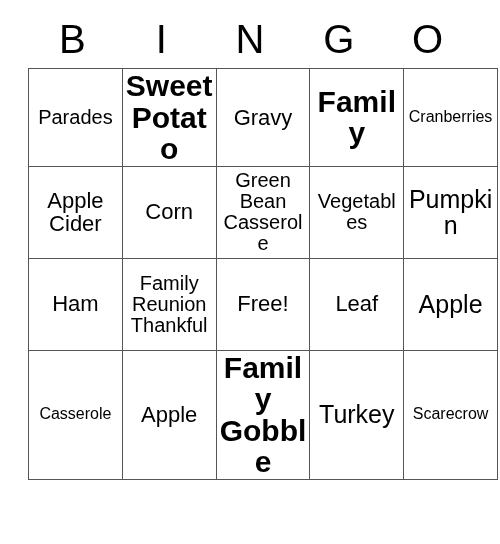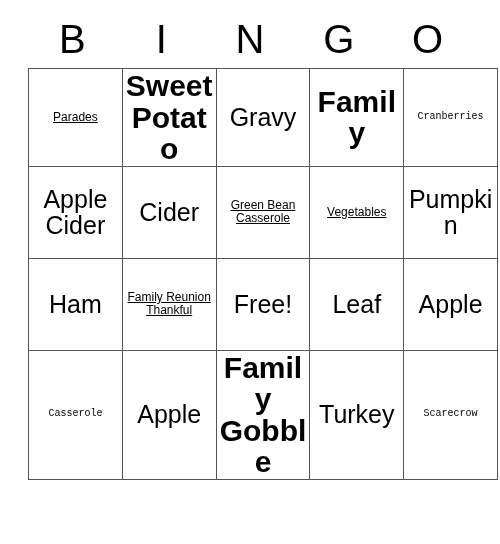--- a/index.html
+++ b/index.html
@@ -46,25 +46,25 @@
     border: 1px solid #555555;
     text-align: center;
     vertical-align: middle;
     padding: 1px 2px;
     color: #000000;
     line-height: 1.05;
     word-wrap: break-word;
     overflow: hidden;
   }
   
-  .sz-xl { font-size: 25px; }
+  .sz-xl { font-size: 22px; }
   .sz-lg { font-size: 30px; font-weight: bold; }
   .sz-md { font-size: 25px; }
-  .sz-sm { font-size: 12px; text-decoration: underline; }
-  .sz-xs { font-size: 10px; font-family: Liberation Mono, monospace; }
+  .sz-sm { font-size: 20px; }
+  .sz-xs { font-size: 16px; }
 </style>
 </head>
 <body>
 
 <div class="card">
 
   <div class="header-row">
     <div class="header-cell">B</div>
     <div class="header-cell">I</div>
     <div class="header-cell">N</div>
@@ -76,21 +76,21 @@
     <tbody>
       <tr>
         <td class="sz-sm">Parades</td>
         <td class="sz-lg">Sweet Potato</td>
         <td class="sz-xl">Gravy</td>
         <td class="sz-lg">Family</td>
         <td class="sz-xs">Cranberries</td>
       </tr>
       <tr>
         <td class="sz-xl">Apple Cider</td>
-        <td class="sz-xl">Cider</td>
+        <td class="sz-xl">Corn</td>
         <td class="sz-sm">Green Bean Casserole</td>
         <td class="sz-sm">Vegetables</td>
         <td class="sz-md">Pumpkin</td>
       </tr>
       <tr>
         <td class="sz-xl">Ham</td>
         <td class="sz-sm">Family Reunion Thankful</td>
         <td class="sz-xl">Free!</td>
         <td class="sz-xl">Leaf</td>
         <td class="sz-md">Apple</td>

